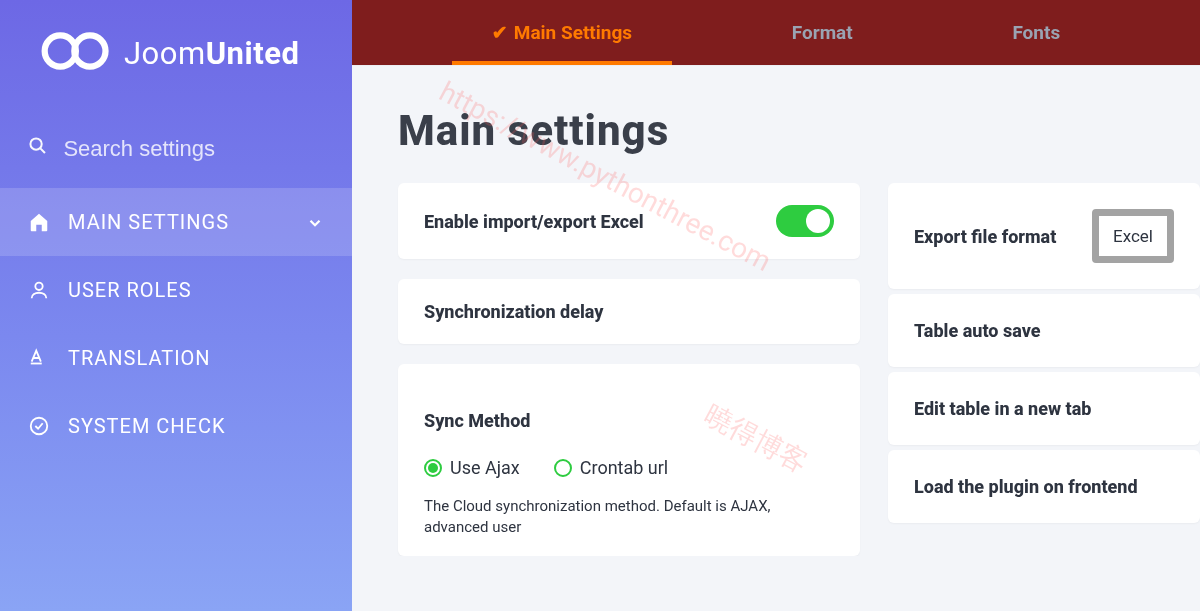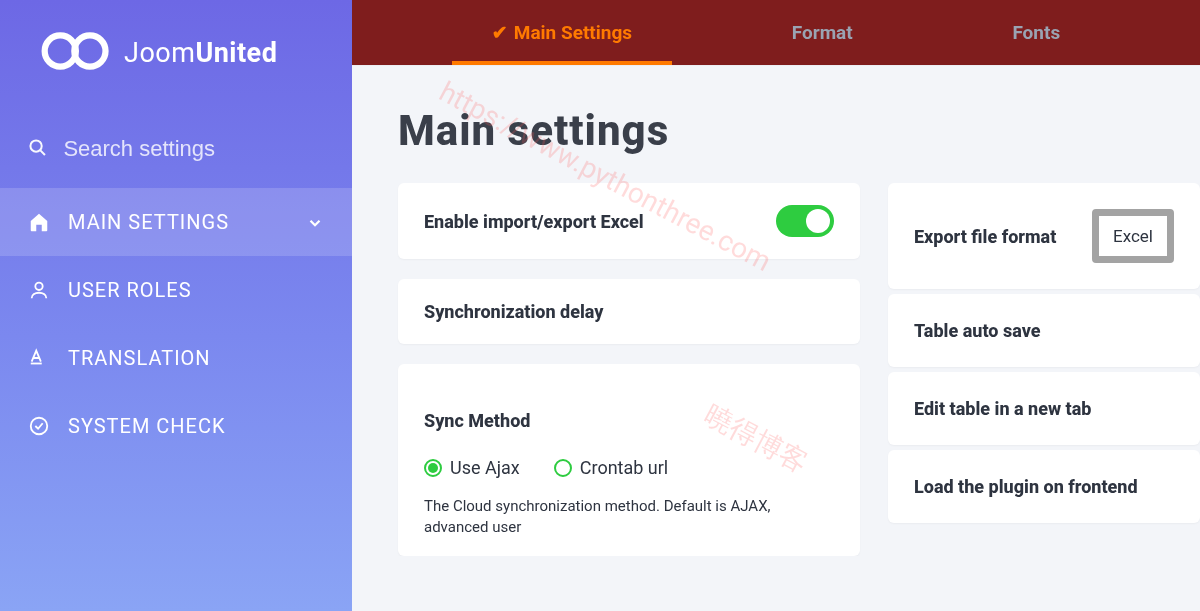--- a/index.html
+++ b/index.html
@@ -1,23 +1,23 @@
 <!DOCTYPE html>
 <html><head>
   <meta charset="utf-8">
   <style>
     * { box-sizing: border-box; margin: 0; padding: 0; }
     body { font-family: -apple-system, BlinkMacSystemFont, "Segoe UI", Roboto, sans-serif; background: #f3f5f9; width: 1200px; height: 611px; overflow: hidden; }
     .app { display: flex; height: 611px; }
     .sidebar { width: 352px; background: linear-gradient(180deg, #6d68e5 0%, #7b88ef 55%, #8aa4f5 100%); color: #fff; padding-top: 26px; }
     .logo { display: flex; align-items: center; padding: 0 40px 40px 40px; }
     .logo-mark svg { width: 78px; height: 50px; }
-    .logo-text { font-size: 27px; font-weight: 400; margin-left: 6px; letter-spacing: 0.5px; }
+    .logo-text { font-size: 31px; font-weight: 400; margin-left: 6px; letter-spacing: 0.5px; }
     .logo-text .bold { font-weight: 700; }
-    .search-row { display: flex; align-items: center; padding: 16px 28px 26px 28px; }
+    .search-row { display: flex; padding: 16px 28px 26px 28px; }
     .search-row .icon { width: 22px; height: 22px; opacity: 0.95; margin-right: 16px; }
     .search-row input { background: transparent; border: none; outline: none; color: #e8e8ff; font-size: 22px; width: 100%; }
     .search-row input::placeholder { color: #e4e4fb; }
     .nav-item { display: flex; align-items: center; padding: 22px 28px; font-size: 20px; letter-spacing: 1px; cursor: pointer; }
     .nav-item.active { background: rgba(255,255,255,0.16); }
     .nav-item .icon { width: 22px; height: 22px; margin-right: 18px; }
     .nav-item .chev { margin-left: auto; width: 18px; height: 18px; }
     .main { flex: 1; display: flex; flex-direction: column; }
     .tabs { display: flex; justify-content: space-around; align-items: center; background: #7f1d1d; height: 66px; border-bottom: 1px solid #eceef3; padding: 0 60px; }
     .tab { font-size: 19px; font-weight: 700; color: #9aa3b2; padding: 20px 10px; position: relative; cursor: pointer; }

